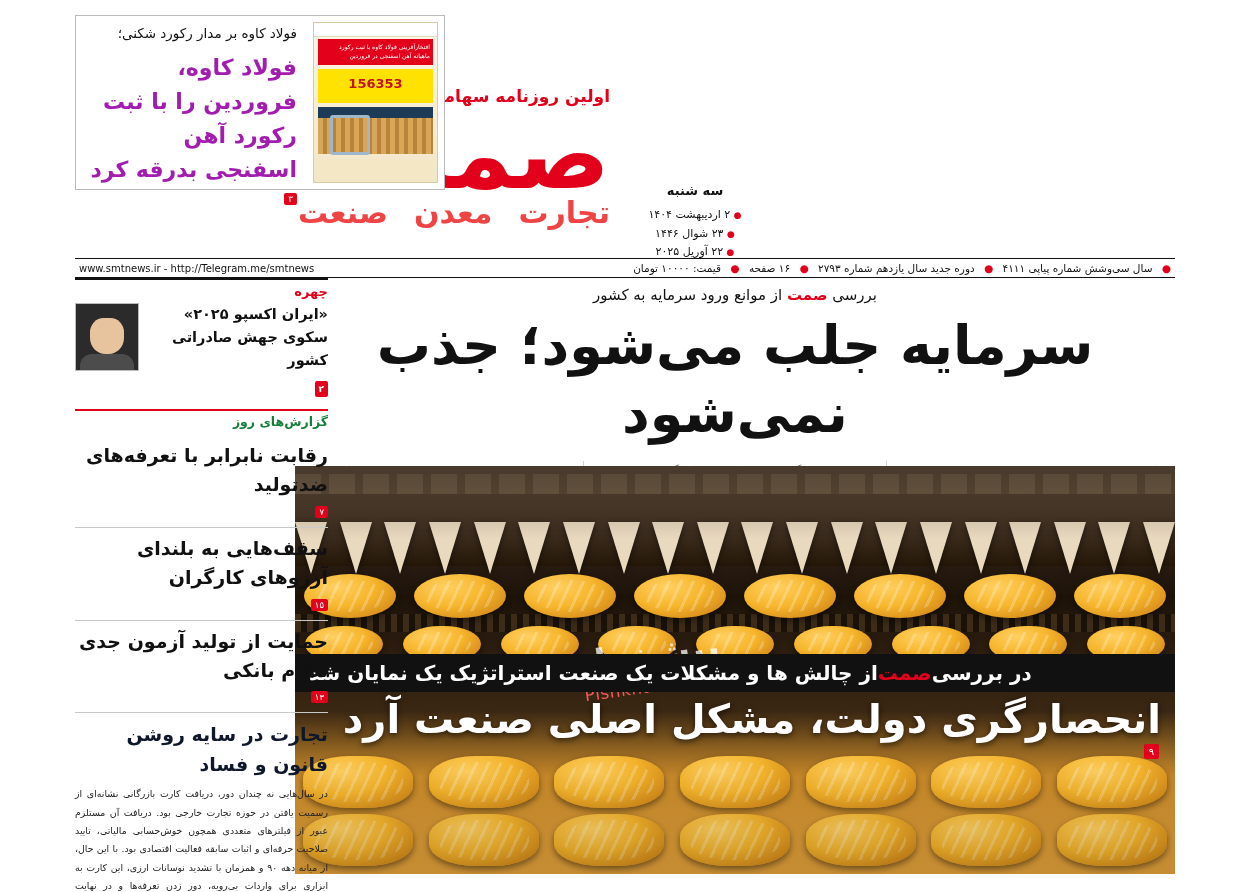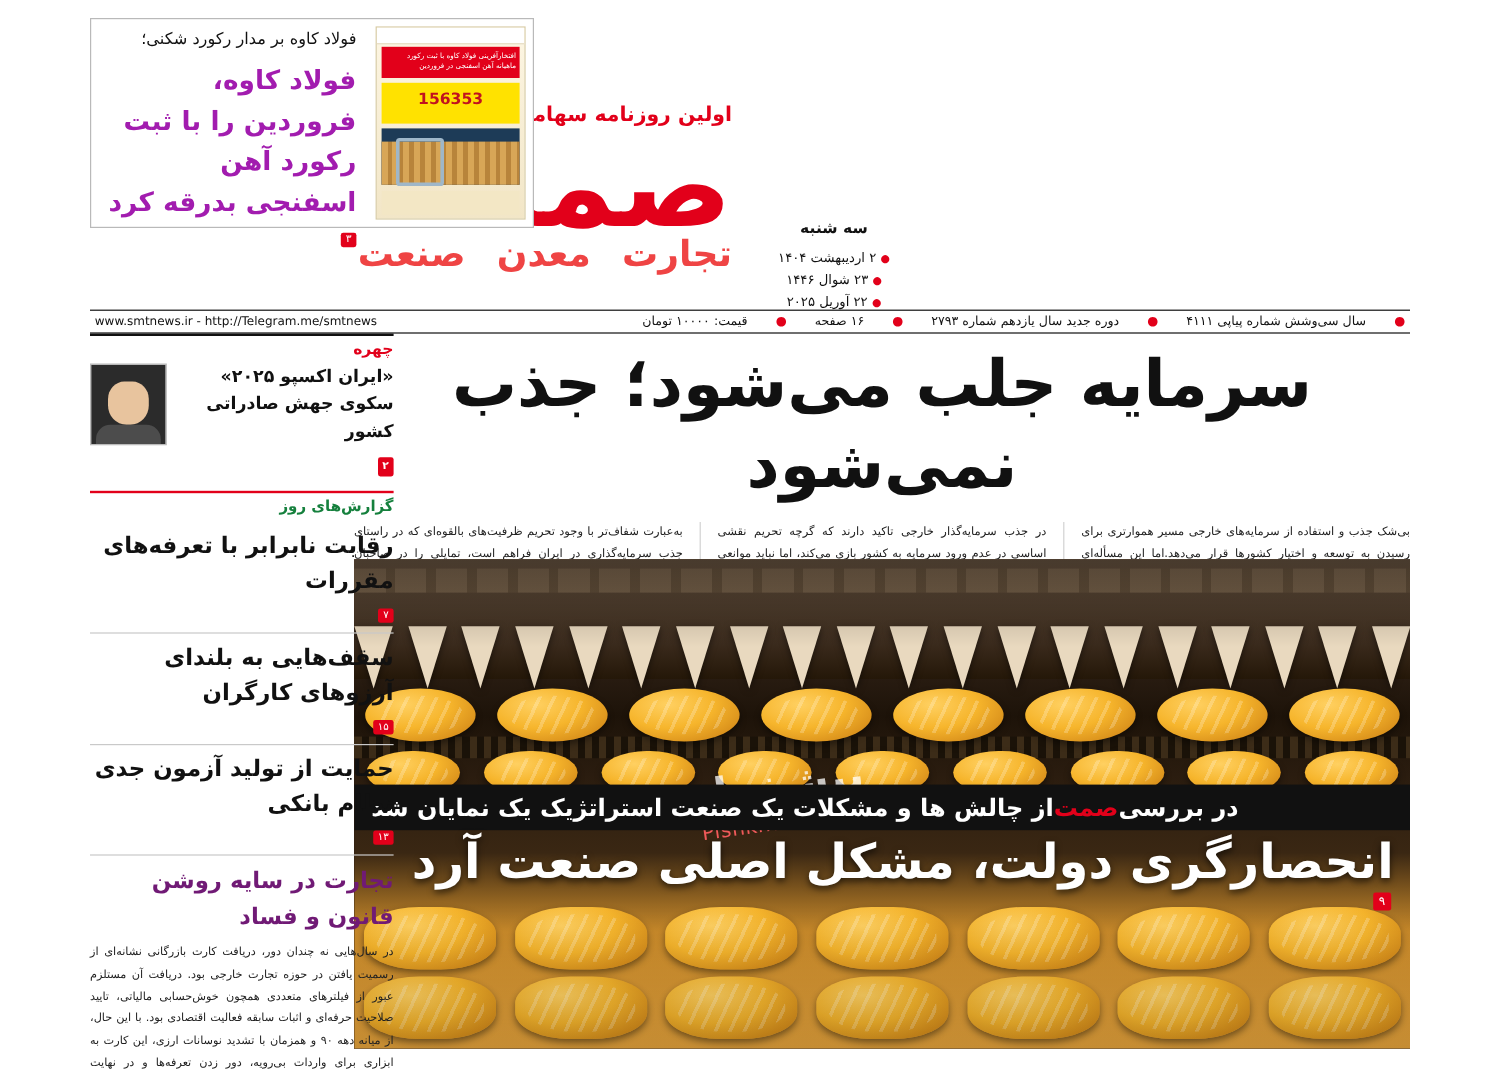--- a/index.html
+++ b/index.html
@@ -150,21 +150,21 @@
     border-top: 1px solid #111;
     border-bottom: 1px solid #111;
     font-size: 10.5px;
     color: #111;
     direction: rtl;
     display: flex;
     align-items: center;
     justify-content: space-between;
     padding: 0 4px;
   }
-  .infobar .right-info span { margin-left: 20px; }
+  .infobar .right-info span { margin-left: 6px; }
   .infobar .bullet { color: #e2001a; }
   .infobar .left-info { direction: ltr; font-size: 10px; }
 
   
   .lead {
     position: absolute;
     top: 286px;
     right: 75px;
     width: 880px;
   }
@@ -395,21 +395,21 @@
   .sb-item .pg {
     display: inline-block;
     background: #e2001a; color: #fff;
     font-size: 8.5px; padding: 1px 4px; border-radius: 2px;
     margin-top: 4px;
   }
   .sb-article {
     direction: rtl; text-align: right; padding-top: 7px;
   }
   .sb-article .t {
-    font-size: 19px; font-weight: bold; color: #701a75; line-height: 1.55;
+    font-size: 19px; font-weight: bold; color: #0f172a; line-height: 1.55;
     margin-bottom: 6px;
   }
   .sb-article .body {
     font-size: 9.4px; line-height: 1.95; color: #222; text-align: justify;
   }
 </style>
 </head>
 <body>
 
 <div id="page">
@@ -456,20 +456,23 @@
       <span class="bullet">●</span> <span>قیمت: ۱۰۰۰۰ تومان</span>
     </div>
     <div class="left-info">
       <span>www.smtnews.ir</span>
       <span>-</span>
       <span>http://Telegram.me/smtnews</span>
     </div>
   </div>
 
   <div class="lead">
+    <div class="lead-kicker">
+      <span>بررسی </span><span class="brandmark">صمت</span><span> از موانع ورود سرمایه به کشور</span>
+    </div>
     <div class="lead-title">سرمایه جلب می‌شود؛ جذب نمی‌شود</div>
     <div class="lead-cols">
       <div class="col">
         <span>بی‌شک جذب و استفاده از سرمایه‌های خارجی مسیر هموارتری برای رسیدن به توسعه و اختیار کشورها قرار می‌دهد.اما این مسأله‌ای است که از این ابزار تسهیل‌گر رشد بی‌بهره مانده است. این در حالی است که به تناوب اخباری از تمایل سرمایه‌گذاران خارجی برای ورود به ایران مطرح می‌شود. کارشناسان در تشریح دلایل ناکامی ایران</span>
       </div>
       <div class="col">
         <span>در جذب سرمایه‌گذار خارجی تاکید دارند که گرچه تحریم نقشی اساسی در عدم ورود سرمایه به کشور بازی می‌کند، اما نباید موانعی چون بروکراسی‌های پیچیده، ساختار رانتی، عدم ثبات قوانین و مقررات، تغییر رویکرد نسبت به سرمایه‌گذار با تغییر دولت‌ها و نااطمینانی‌های ناشی از ریسک‌های سیاسی و اقتصادی را در این مسئله نادیده گرفت.</span>
       </div>
       <div class="col">
         <span>به‌عبارت شفاف‌تر با وجود تحریم ظرفیت‌های بالقوه‌ای که در راستای جذب سرمایه‌گذاری در ایران فراهم است، تمایلی را در صاحبان سرمایه‌های خارجی برای ورود به ایران ایجاد می‌کند و به‌اصطلاح سرمایه جلب کشور می‌شود، اما به‌واسطه موانع یادشده جذب سرمایه صورت نمی‌گیرد.</span>
@@ -577,21 +580,21 @@
       <div class="sb-face-text">
         <div>«ایران اکسپو ۲۰۲۵» سکوی جهش صادراتی کشور</div>
         <div class="pg"><span class="page-tag">۲</span></div>
       </div>
     </div>
 
     <div class="sb-redrule"></div>
     <div class="sb-sectionlabel">گزارش‌های روز</div>
 
     <div class="sb-item">
-      <div class="t">رقابت نابرابر با تعرفه‌های مقررات</div>
+      <div class="t">رقابت نابرابر با تعرفه‌های ضدتولید</div>
       <span class="pg">۷</span>
     </div>
     <div class="sb-item">
       <div class="t">سقف‌هایی به بلندای آرزوهای کارگران</div>
       <span class="pg">۱۵</span>
     </div>
     <div class="sb-item">
       <div class="t">حمایت از تولید آزمون جدی نظام بانکی</div>
       <span class="pg">۱۳</span>
     </div>

